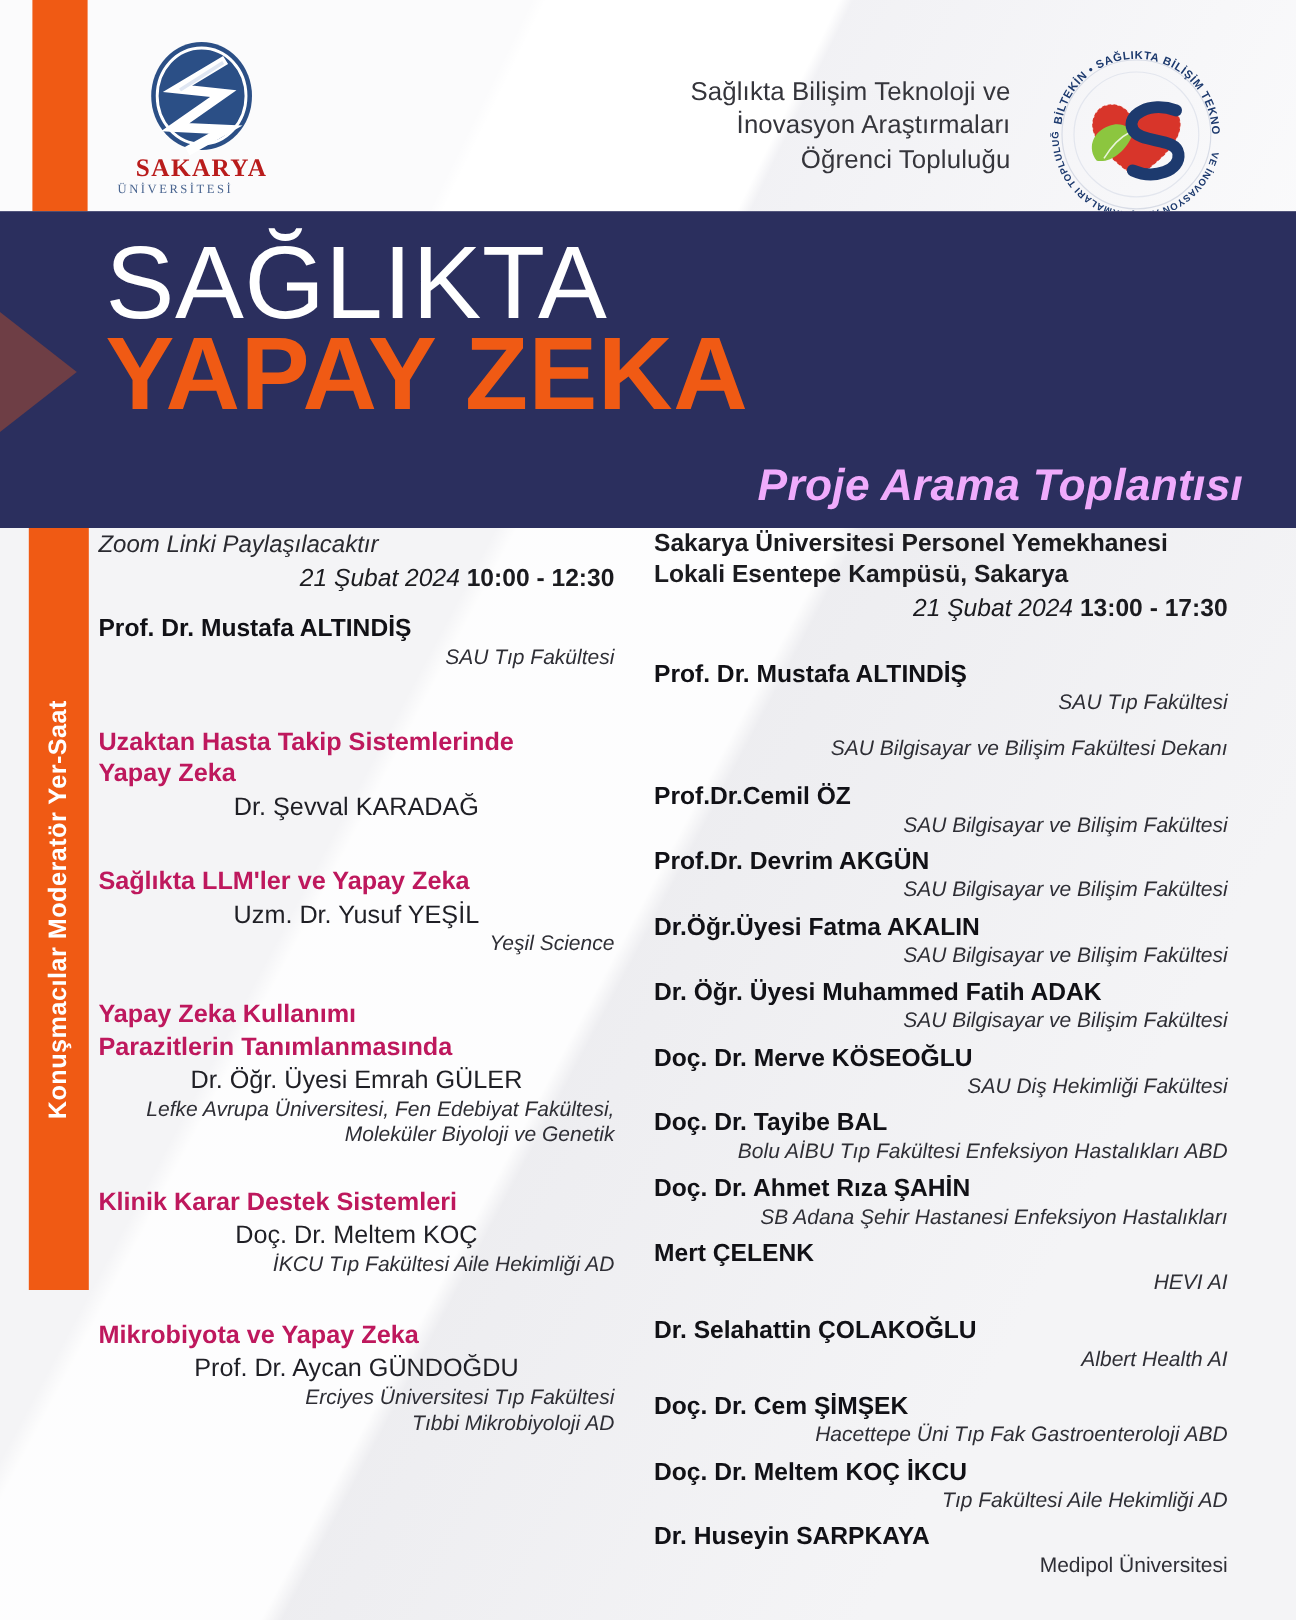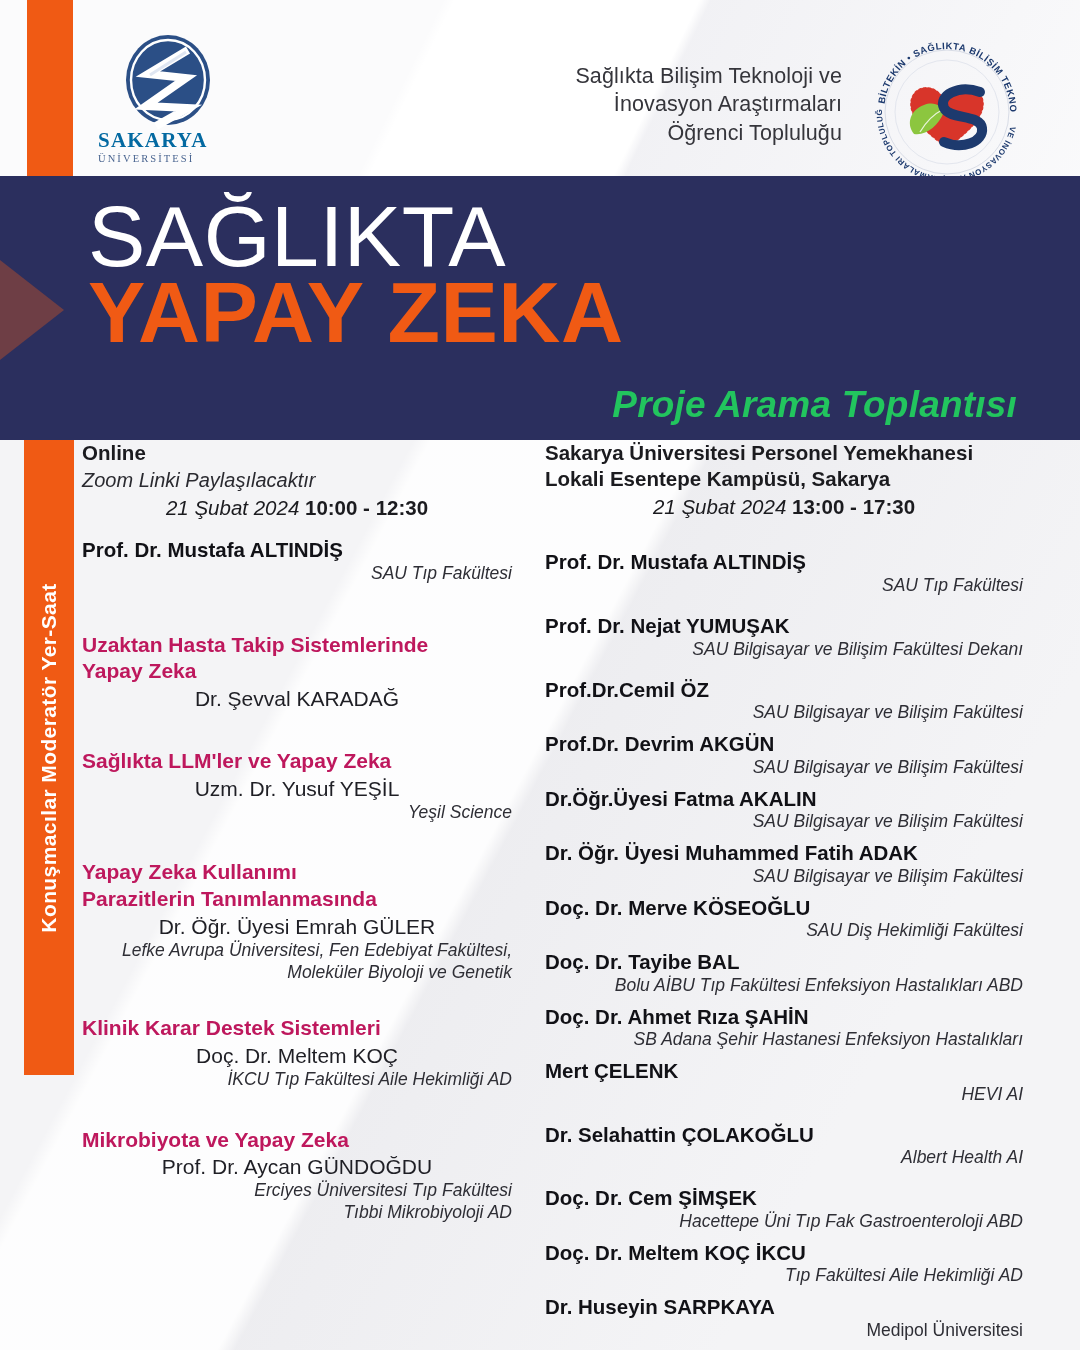--- a/index.html
+++ b/index.html
@@ -45,21 +45,21 @@
   }
   .header-orange-tab {
     position:absolute; left:27px; top:0; width:46px; height:176px;
     background:#f05a14; z-index:3;
   }
 
   
   .sau-logo { position:absolute; left:98px; top:34px; width:140px; height:130px; z-index:4; }
   .sau-mark { width:104px; height:96px; margin:0 auto; display:block; }
   .sau-name {
-    text-align:left; color:#0369a1; font-weight:bold;
+    text-align:center; color:#b91c1c; font-weight:bold;
     font-size:21px; letter-spacing:1.2px; margin-top:-2px;
     font-family:"Liberation Serif", serif;
   }
   .sau-sub {
     text-align:left; color:#4a6590; font-size:10.5px;
     letter-spacing:2.1px; margin-top:0px;
     font-family:"Liberation Serif", serif;
   }
 
   
@@ -90,22 +90,22 @@
     color:#ffffff; font-weight:normal; font-size:86px;
     letter-spacing:.5px; line-height:1;
     font-family:"Liberation Sans", sans-serif;
   }
   .title-2 {
     position:absolute; left:88px; top:93px;
     color:#f05a14; font-weight:bold; font-size:86px;
     letter-spacing:.5px; line-height:1;
   }
   .subtitle {
-    position:absolute; right:63px; top:208px;
-    color:#22c55e; font-style:italic; font-weight:bold;
+    position:absolute; right:44px; top:208px;
+    color:#f0abfc; font-style:italic; font-weight:bold;
     font-size:37px; letter-spacing:.2px;
   }
 
   
   .side-tab {
     position:absolute; left:24px; top:440px; width:50px; height:635px;
     background:#f05a14; z-index:6;
   }
   .side-tab-text {
     position:absolute; left:50%; top:50%;
@@ -122,21 +122,21 @@
   .col-left  { left:82px;  width:430px; }
   .col-right { left:545px; width:478px; }
 
   .venue-title {
     color:#1b1b1f; font-weight:bold; font-size:20.5px; line-height:1.28;
   }
   .venue-sub {
     color:#2a2a30; font-style:italic; font-size:20px; line-height:1.3; margin-top:1px;
   }
   .venue-date {
-    text-align:center; color:#1b1b1f; font-style:italic; font-size:20.5px; margin-top:3px;
+    text-align:right; color:#1b1b1f; font-style:italic; font-size:20.5px; margin-top:3px;
   }
   .venue-date b { font-weight:bold; font-style:normal; }
 
   .block { margin-top:0; }
   .topic {
     color:#be185d; font-weight:bold; font-size:21px; line-height:1.27;
   }
   .person {
     text-align:center; color:#1f1f25; font-size:21px; line-height:1.24; margin-top:1px;
   }
@@ -214,21 +214,20 @@
 
   <div class="side-tab">
     <span class="side-tab-text">Konuşmacılar  Moderatör  Yer-Saat</span>
   </div>
 
   <div class="content">
 
     <div class="col col-left">
 
       <div>
-        <div class="venue-title">Online</div>
         <div class="venue-sub">Zoom Linki Paylaşılacaktır</div>
         <div class="venue-date">
           <span>21 Şubat 2024</span>
           <b>10:00 - 12:30</b>
         </div>
       </div>
 
       <div class="gap-md"></div>
 
       <div>
@@ -287,21 +286,20 @@
       </div>
 
       <div id="right-speakers">
           <div style="height: 30px;"></div>
           <div class="r-row">
             <div class="person-bold">Prof. Dr. Mustafa ALTINDİŞ</div>
             <div class="affil">SAU Tıp Fakültesi</div>
           </div>
           <div style="height: 16px;"></div>
           <div class="r-row">
-            <div class="person-bold">Prof. Dr. Nejat YUMUŞAK</div>
             <div class="affil">SAU Bilgisayar ve Bilişim Fakültesi Dekanı</div>
           </div>
           <div style="height: 16px;"></div>
           <div class="r-row">
             <div class="person-bold">Prof.Dr.Cemil ÖZ</div>
             <div class="affil">SAU Bilgisayar ve Bilişim Fakültesi</div>
           </div>
           <div style="height: 7px;"></div>
           <div class="r-row">
             <div class="person-bold">Prof.Dr. Devrim AKGÜN</div>

